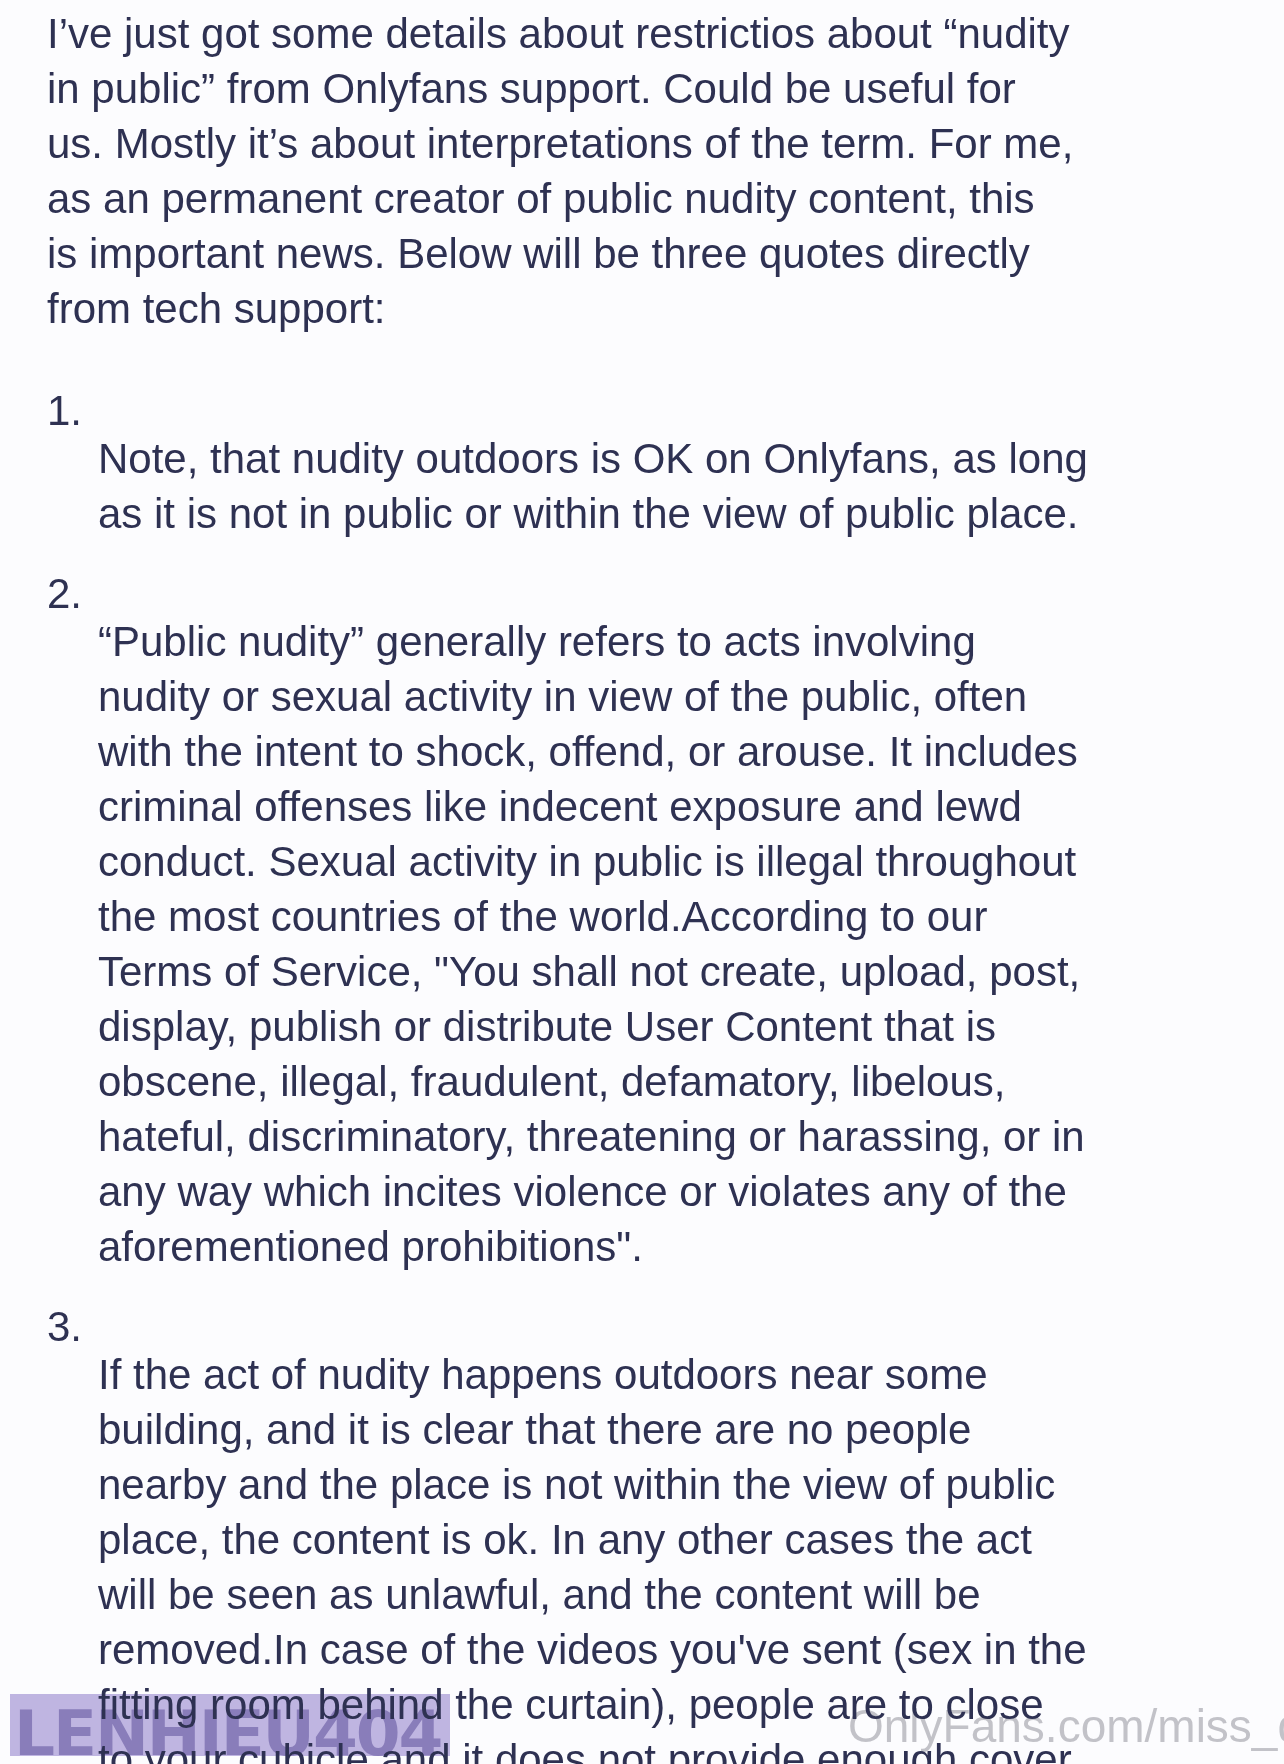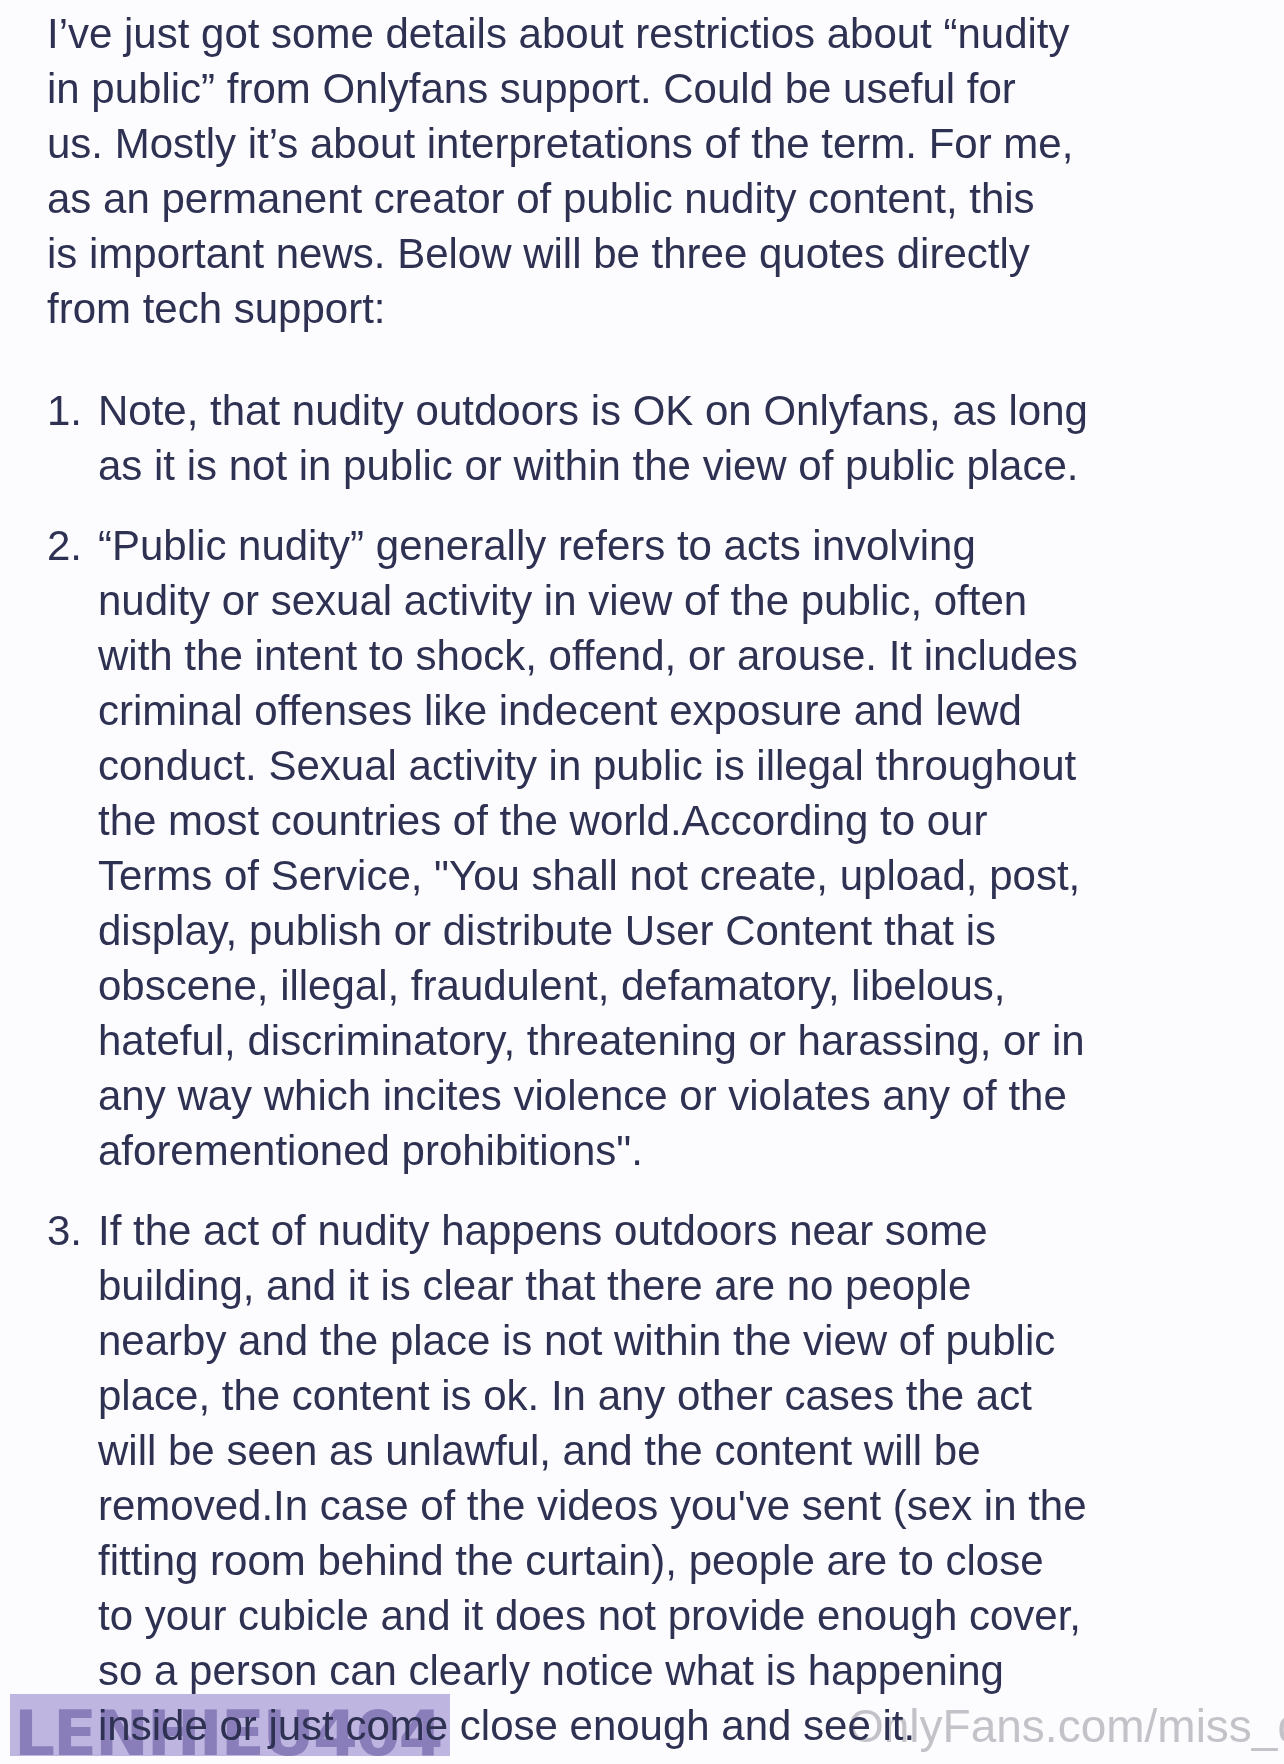--- a/index.html
+++ b/index.html
@@ -35,20 +35,21 @@
   }
   .list-item.first { margin-top: 47px; }
   .list-item.rest  { margin-top: 25px; }
   .item-number {
     flex: none;
     width: 51px;
   }
   .item-text {
     flex: 1;
     white-space: pre-line;
+    margin-top: 48px;
   }
   
   .wm-left {
     position: absolute;
     left: 10px;
     top: 1694px;
     width: 440px;
     height: 62px;
     background: rgba(182, 171, 221, 0.88);
     z-index: 1;

